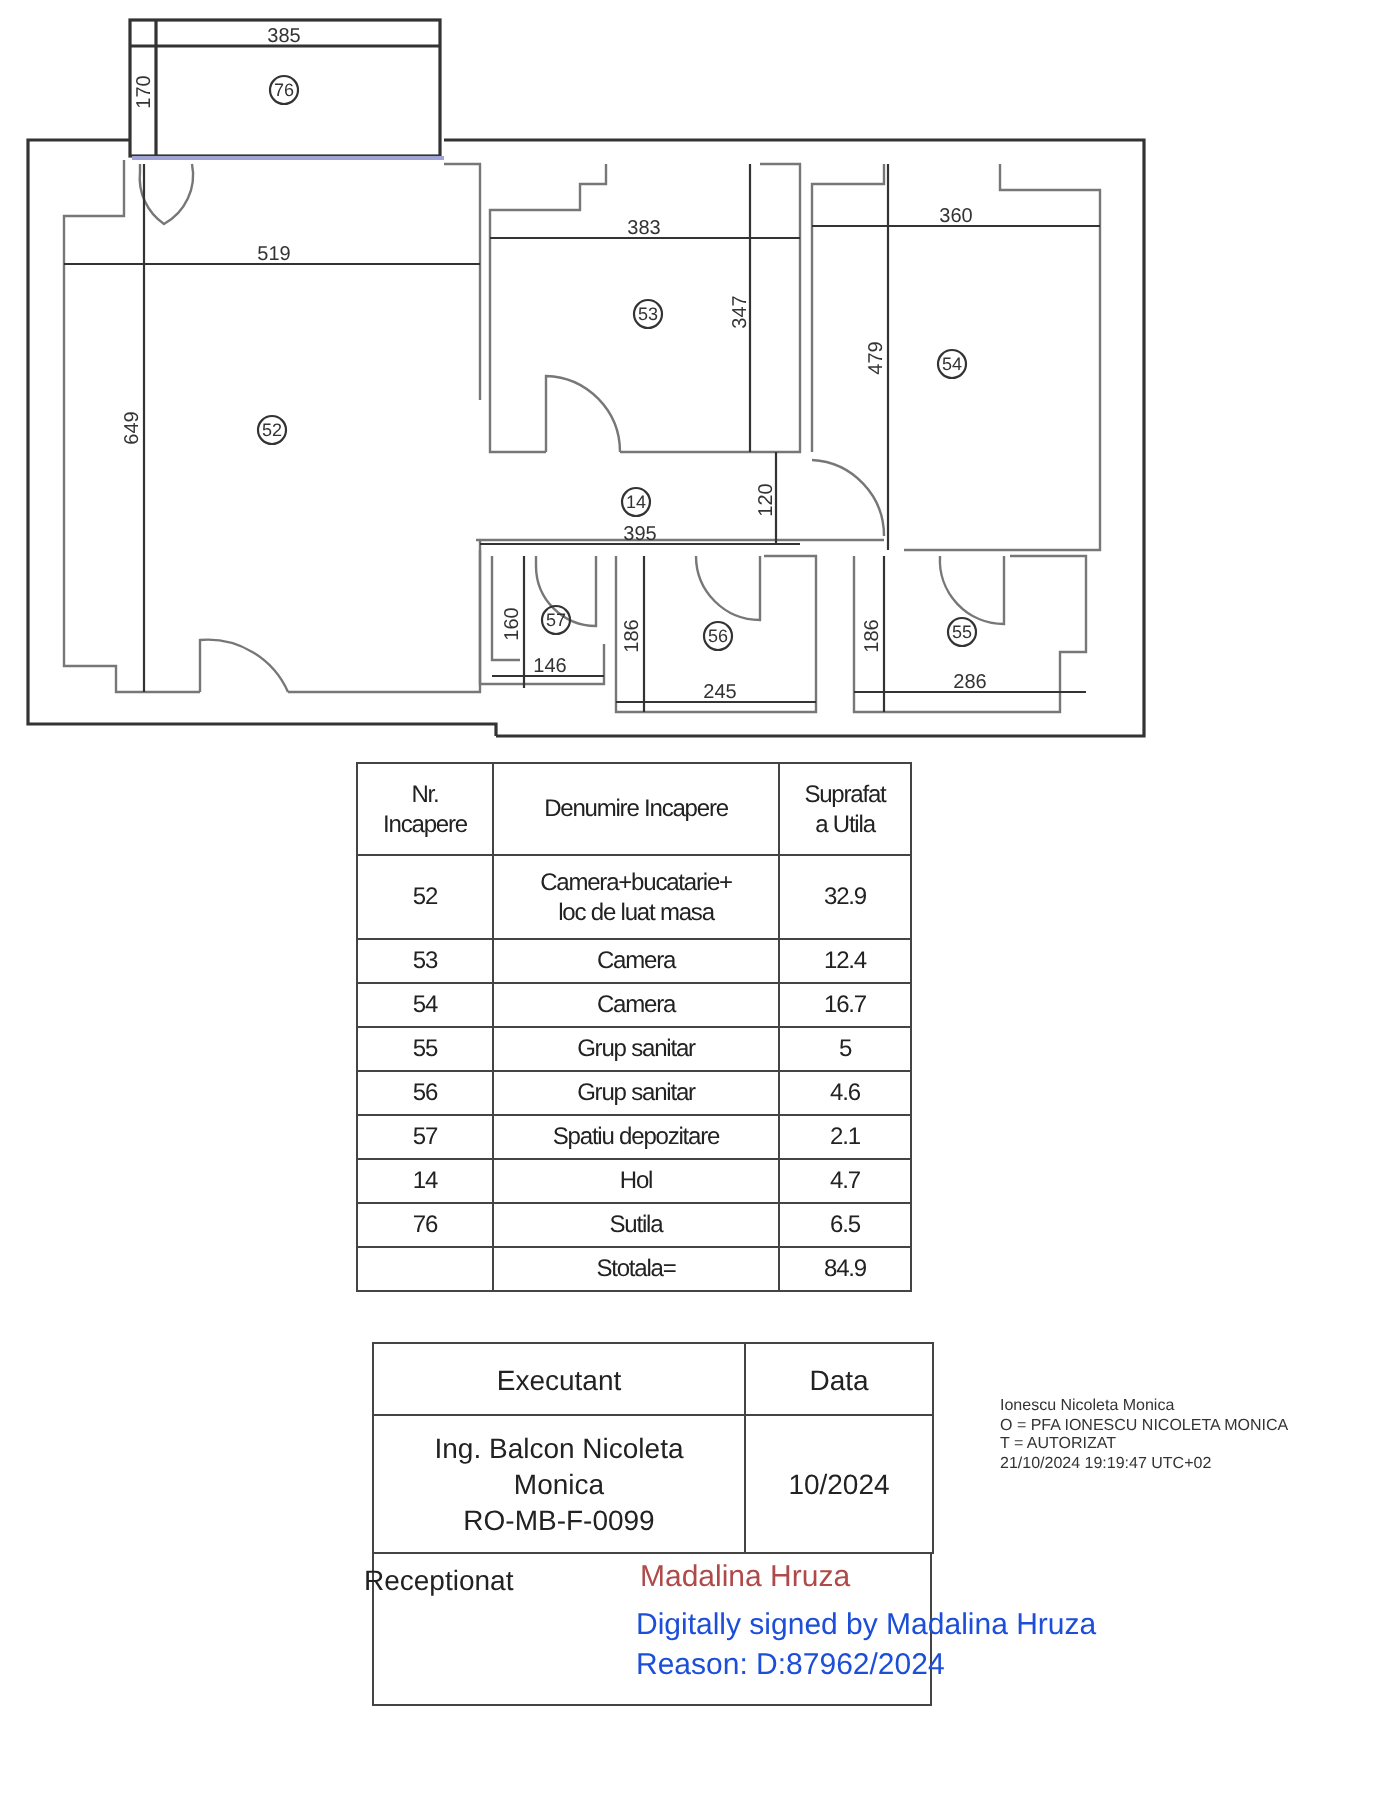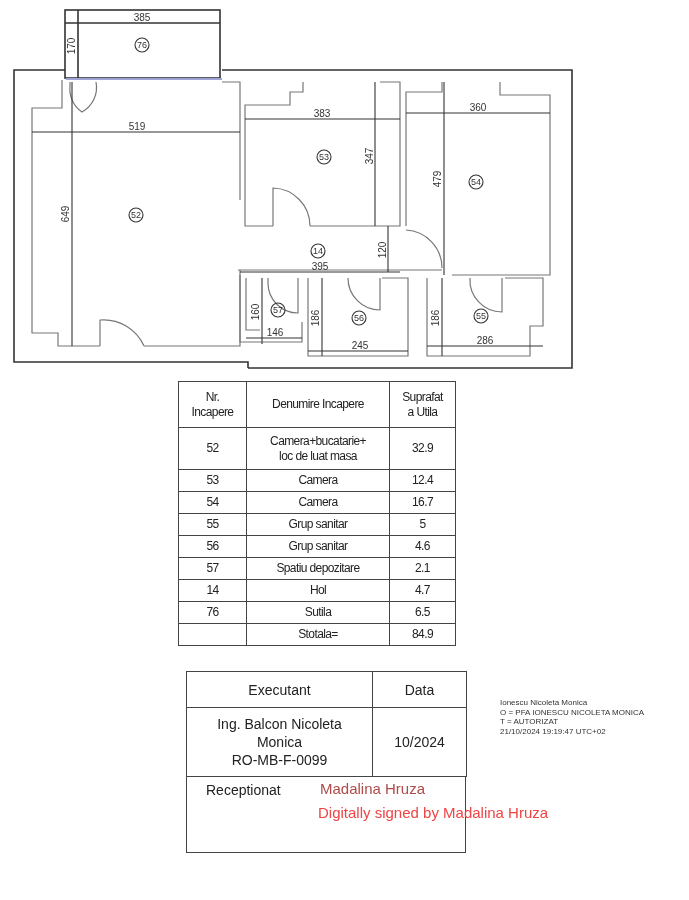--- a/index.html
+++ b/index.html
@@ -9,23 +9,23 @@
   .dim { font-size: 10px; }
   .lbl { font-size: 9px; }
   table.rooms { position: absolute; left: 178px; top: 381px; border-collapse: collapse; font-size: 12px; letter-spacing: -0.6px; border-radius: 10px; }
   table.rooms td { border: 1.5px solid #444; text-align: center; padding: 0; line-height: 15px; }
   table.rooms td.c1 { width: 67px; }
   table.rooms td.c2 { width: 142px; }
   table.rooms td.c3 { width: 65px; }
   table.sig { position: absolute; left: 186px; top: 671px; border-collapse: collapse; font-size: 14px; }
   table.sig td { border: 1.5px solid #444; text-align: center; padding: 0; }
   .recv-box { position: absolute; left: 186px; top: 777px; width: 280px; height: 76px; border: 1.5px solid #444; border-top: none; box-sizing: border-box; }
-  .recv-label { position: absolute; left: 206px; top: 782px; font-size: 14px; }
+  .recv-label { position: absolute; left: 182px; top: 782px; font-size: 14px; }
   .sig-red { position: absolute; left: 320px; top: 780px; font-size: 15px; color: #b04a4a; text-align: right; }
-  .sig-lines { position: absolute; left: 318px; top: 803px; font-size: 15px; line-height: 20px; color: #ef4444; }
+  .sig-lines { position: absolute; left: 318px; top: 803px; font-size: 15px; line-height: 20px; color: #1d4ed8; }
   .cert { position: absolute; left: 500px; top: 698px; font-size: 8px; line-height: 9.5px; color: #333; }
 </style>
 </head>
 <body>
 
 <svg id="plan" viewBox="0 0 689 370" xmlns="http://www.w3.org/2000/svg">
   <g fill="none" stroke="#333" stroke-width="1.6">
 
     <polyline points="65,70 14,70 14,362 248,362 248,368"></polyline>
     <polyline points="222,70 572,70 572,368 248,368"></polyline>
@@ -189,20 +189,21 @@
     <td>10/2024</td>
   </tr>
 </tbody>
   </table>
 
 <div class="recv-box"></div>
 <div class="recv-label">Receptionat</div>
 <div class="sig-red">Madalina Hruza</div>
 <div class="sig-lines">
   <div>Digitally signed by Madalina Hruza</div>
+  <div>Reason: D:87962/2024</div>
 </div>
 
 <div class="cert">
   <div>Ionescu Nicoleta Monica</div>
   <div>O = PFA IONESCU NICOLETA MONICA</div>
   <div>T = AUTORIZAT</div>
   <div>21/10/2024 19:19:47 UTC+02</div>
 </div>
 
 </body></html>

